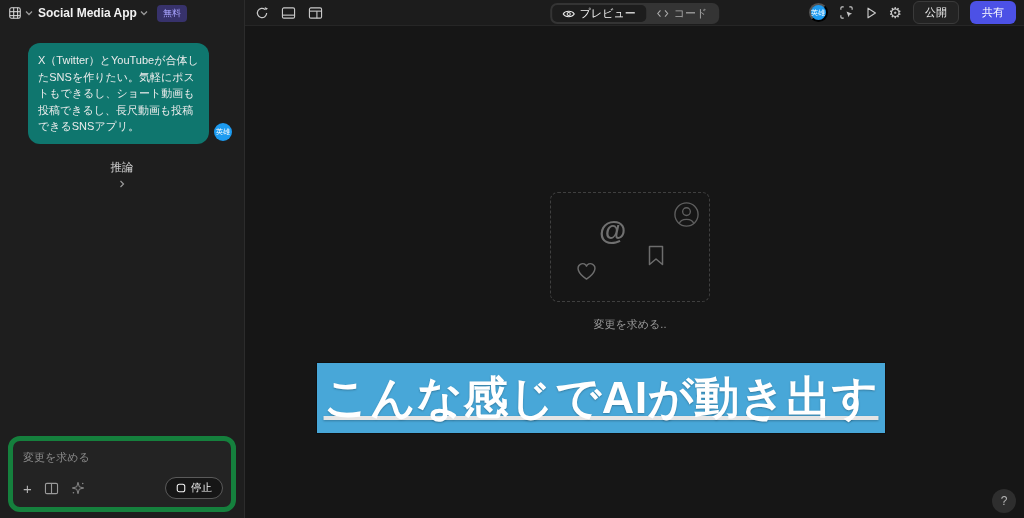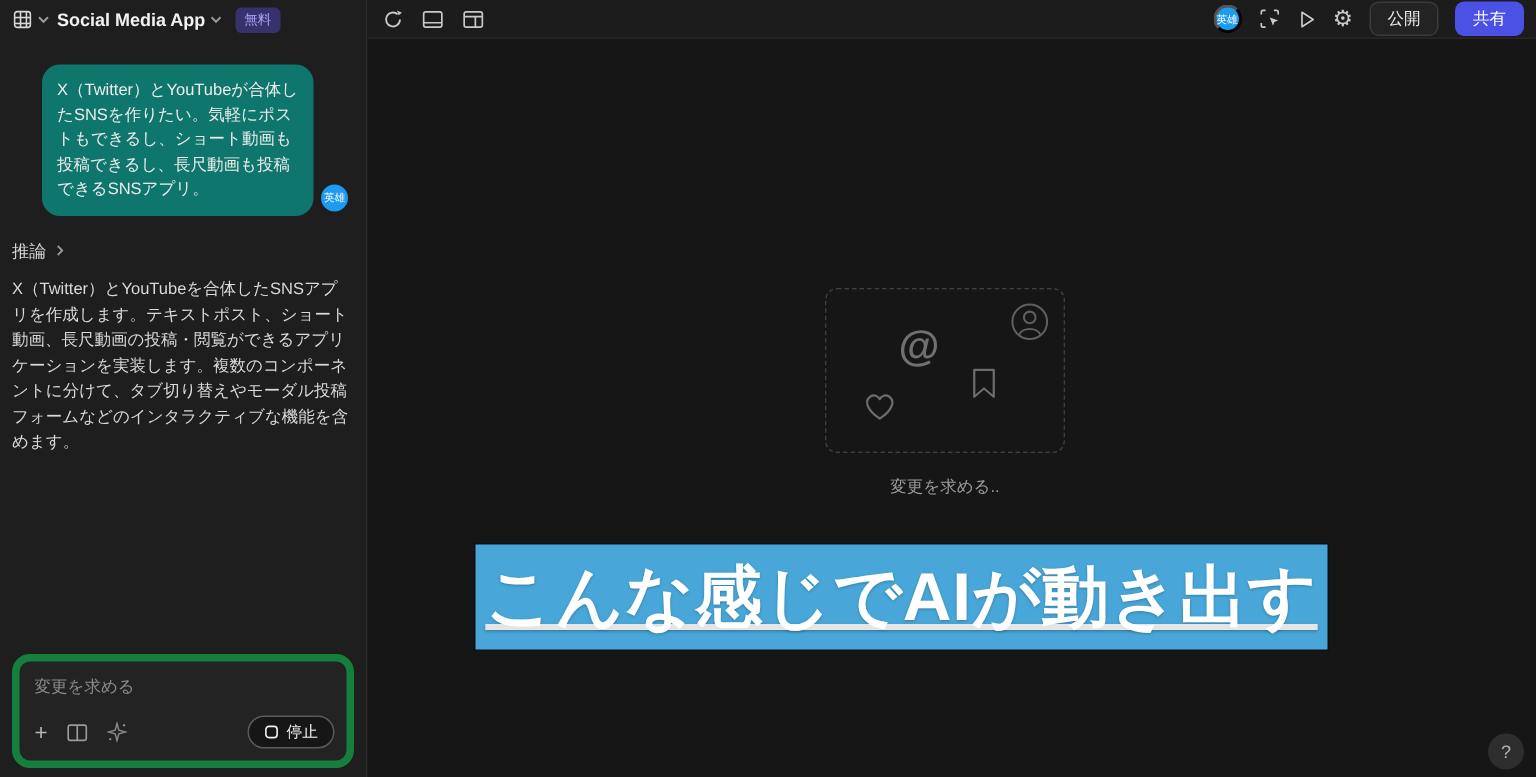--- a/index.html
+++ b/index.html
@@ -28,21 +28,21 @@
   .user-bubble {
     background:#0f766e; border-radius:12px; padding:9px 10px;
     margin-left:20px; margin-right:27px;
     font-size:11px; line-height:1.5; color:#ececec;
   }
   .mini-avatar {
     width:18px; height:18px; border-radius:50%; background:#1d9bf0;
     color:#fff; font-size:7px; display:flex; align-items:center; justify-content:center;
     position:absolute; right:4px; bottom:3px; letter-spacing:0;
   }
-  .reasoning-row { display:flex; align-items:center; gap:5px; margin:16px 0 10px 0; cursor:pointer; }
+  .reasoning-row { display:flex; align-items:center; gap:5px; margin:16px 0 10px 0; cursor:pointer;flex-direction:column; }
   .reasoning-label { font-size:11.5px; color:#d6d6d6; }
   .assistant-msg { font-size:11px; line-height:1.55; color:#d9d9d9; }
 
   .composer {
     margin:0 8px 6px 8px; border:5px solid #15803d; border-radius:12px;
     background:#232323; height:76px; display:flex; flex-direction:column;
   }
   .composer textarea {
     flex:1; background:transparent; border:none; resize:none; outline:none;
     padding:9px 10px 0 10px; font-size:11px; color:#e5e5e5;
@@ -164,21 +164,20 @@
 
       <div class="reasoning-row">
         <span class="reasoning-label">推論</span>
         <span>
           <svg width="8" height="8" viewBox="0 0 8 8">
               <polyline points="2.5,1 5.5,4 2.5,7" fill="none" stroke="#9a9a9a" stroke-width="1.2"></polyline>
             </svg>
         </span>
       </div>
 
-      <p class="assistant-msg">X（Twitter）とYouTubeを合体したSNSアプリを作成します。テキストポスト、ショート動画、長尺動画の投稿・閲覧ができるアプリケーションを実装します。複数のコンポーネントに分けて、タブ切り替えやモーダル投稿フォームなどのインタラクティブな機能を含めます。</p>
     </div>
 
     <div class="composer">
       <textarea placeholder="変更を求める" style=""></textarea>
       <div class="composer-row">
         <button class="comp-icon">
           <span class="plus-glyph">+</span>
         </button>
         <button class="comp-icon">
           <span>
@@ -239,20 +238,42 @@
                 <g fill="none" stroke="#c9c9c9" stroke-width="1.2">
                   <rect x="1.5" y="2" width="13" height="11" rx="1.5"></rect>
                   <line x1="1.5" y1="5.5" x2="14.5" y2="5.5"></line>
                   <line x1="9.5" y1="5.5" x2="9.5" y2="13"></line>
                 </g>
               </svg>
           </span>
         </button>
       </div>
 
+      <div class="seg-control">
+        <button class="seg active">
+          <span>
+            <svg width="13" height="10" viewBox="0 0 14 10">
+                <path d="M1 5 C3.4 1.2 10.6 1.2 13 5 C10.6 8.8 3.4 8.8 1 5 Z" fill="none" stroke="#e8e8e8" stroke-width="1.1"></path>
+                <circle cx="7" cy="5" r="1.7" fill="none" stroke="#e8e8e8" stroke-width="1.1"></circle>
+              </svg>
+          </span>
+          <span>プレビュー</span>
+        </button>
+        <button class="seg">
+          <span>
+            <svg width="13" height="9" viewBox="0 0 14 10">
+                <g fill="none" stroke="#ababab" stroke-width="1.2">
+                  <polyline points="4.5,1.5 1.5,5 4.5,8.5"></polyline>
+                  <polyline points="9.5,1.5 12.5,5 9.5,8.5"></polyline>
+                </g>
+              </svg>
+          </span>
+          <span>コード</span>
+        </button>
+      </div>
 
       <div class="tb-right">
         <button class="tb-avatar">英雄</button>
         <button class="tb-icon">
           <span>
             <svg width="15" height="15" viewBox="0 0 16 16">
                 <g fill="none" stroke="#c9c9c9" stroke-width="1.2">
                   <path d="M2 5 V3.2 Q2 2 3.2 2 H5"></path>
                   <path d="M11 2 h1.8 Q14 2 14 3.2 V5"></path>
                   <path d="M2 11 v1.8 Q2 14 3.2 14 H5"></path>

